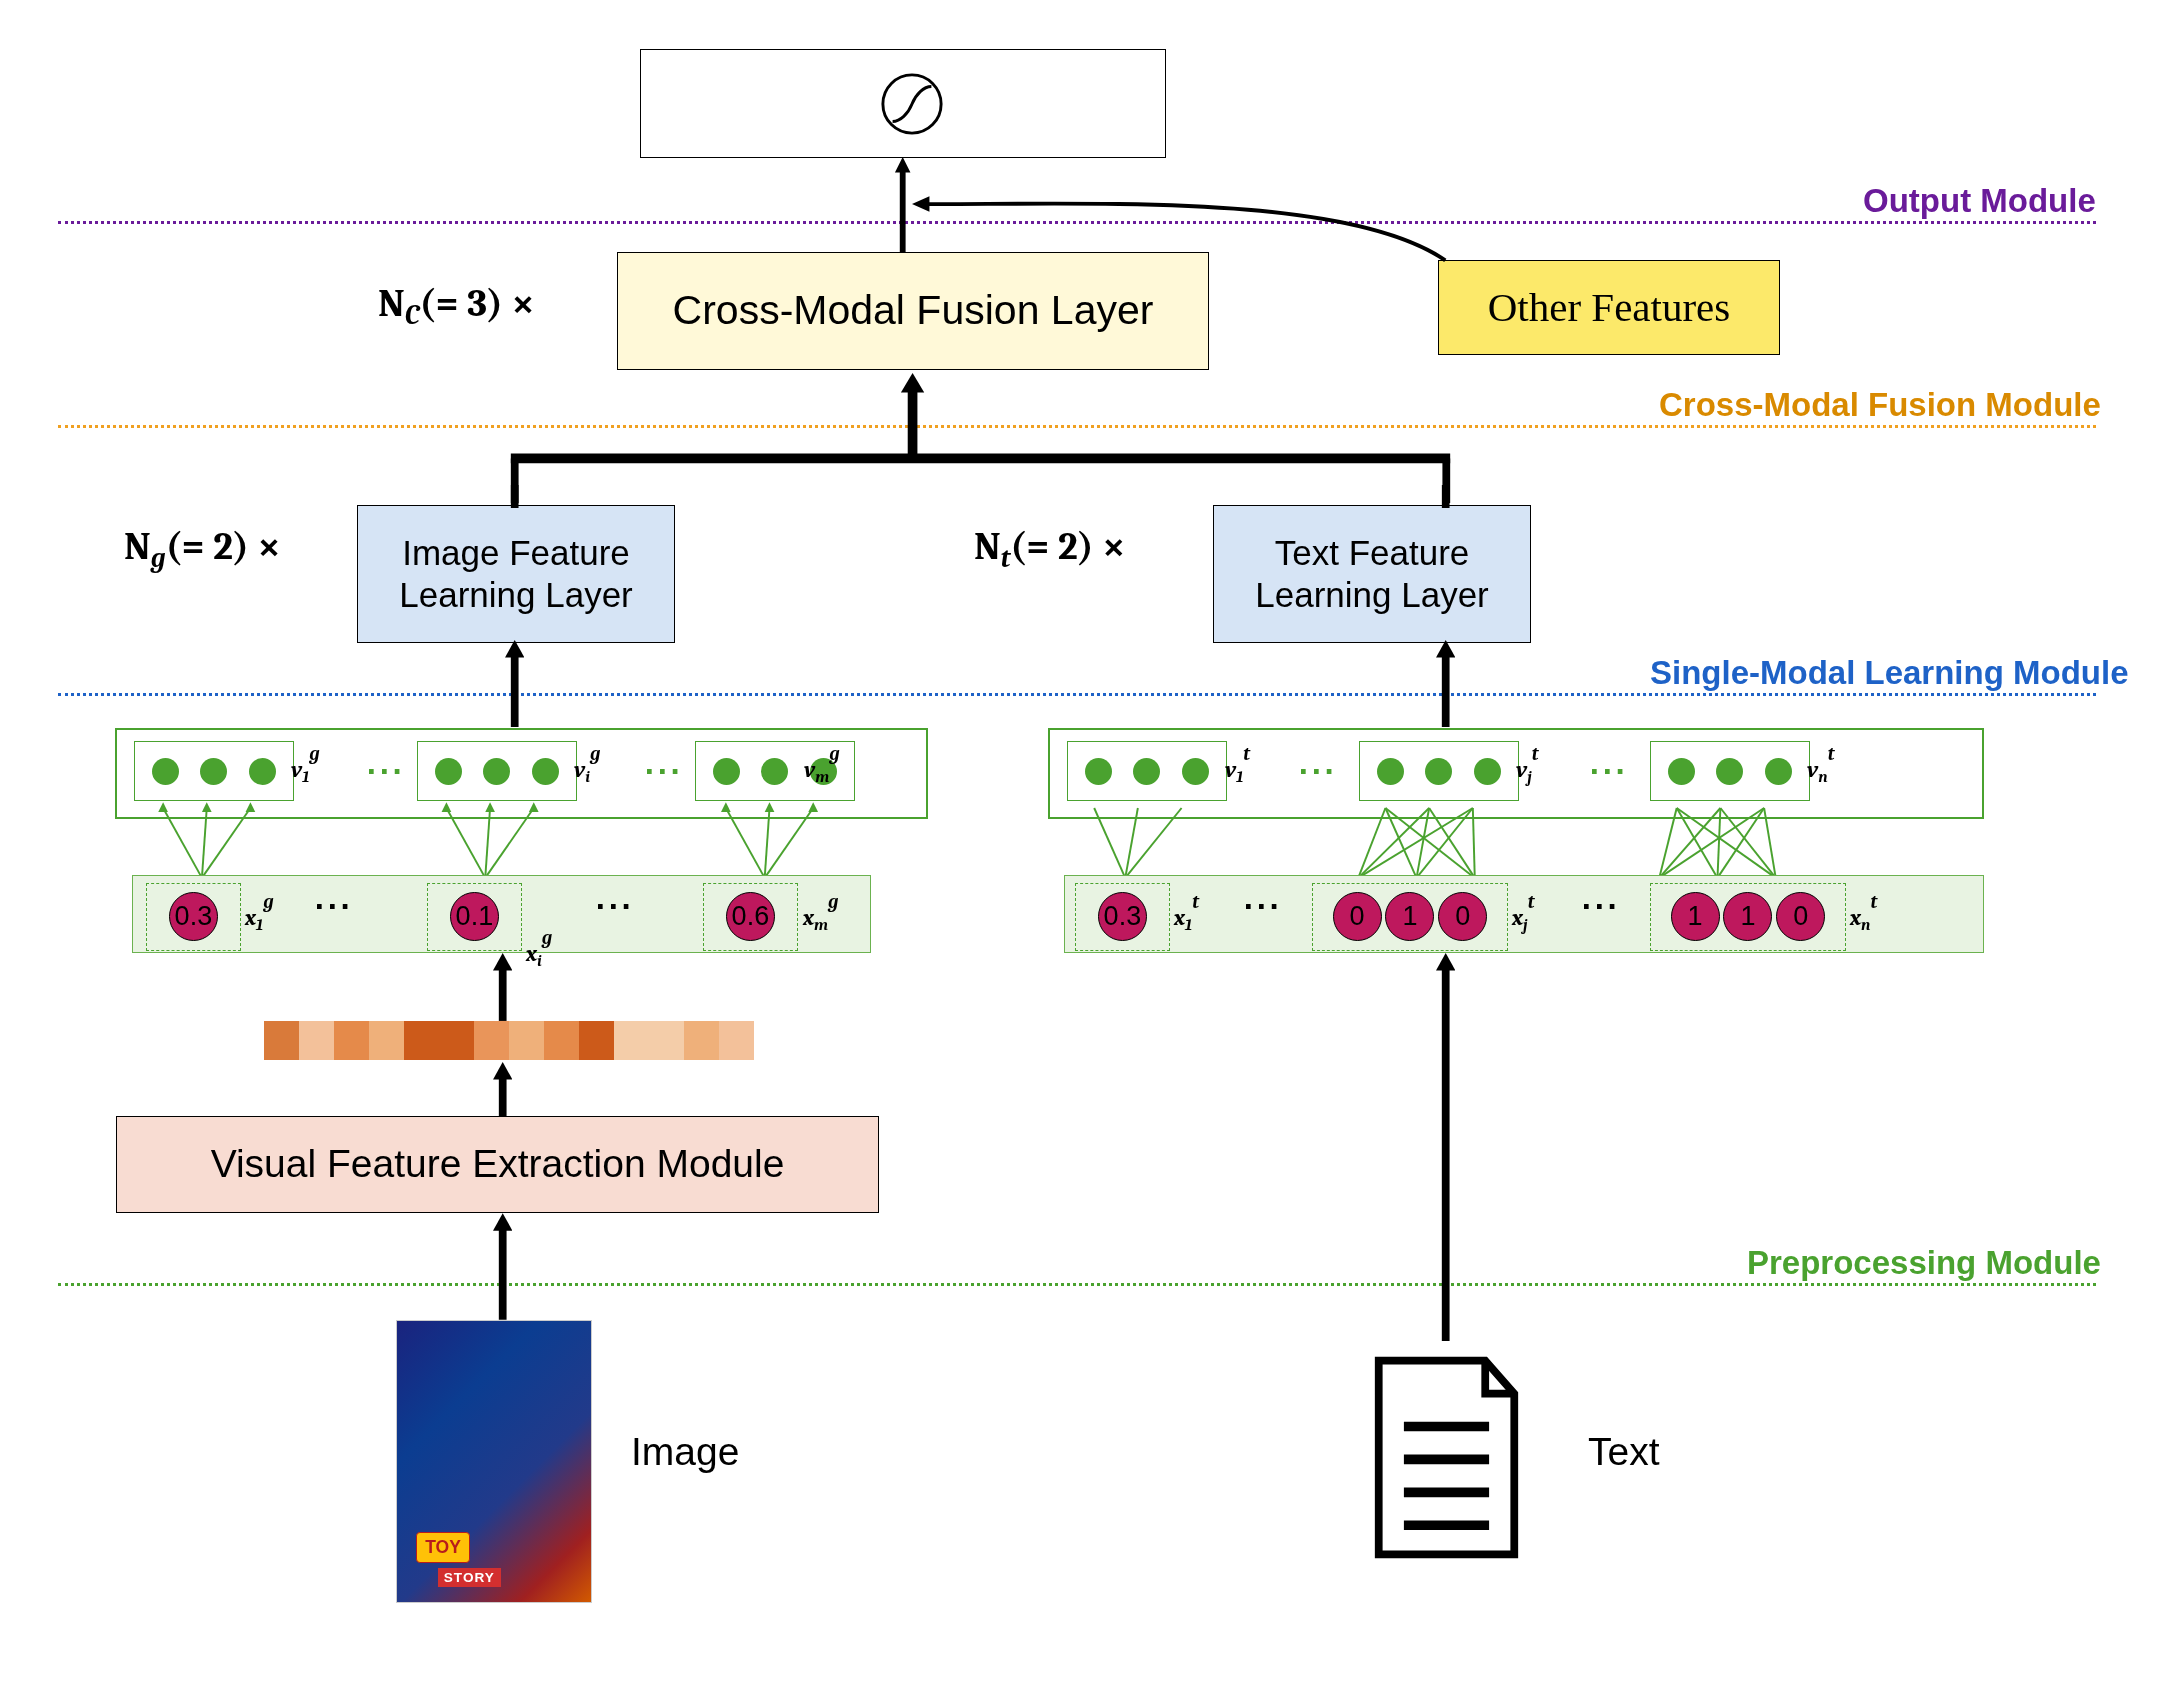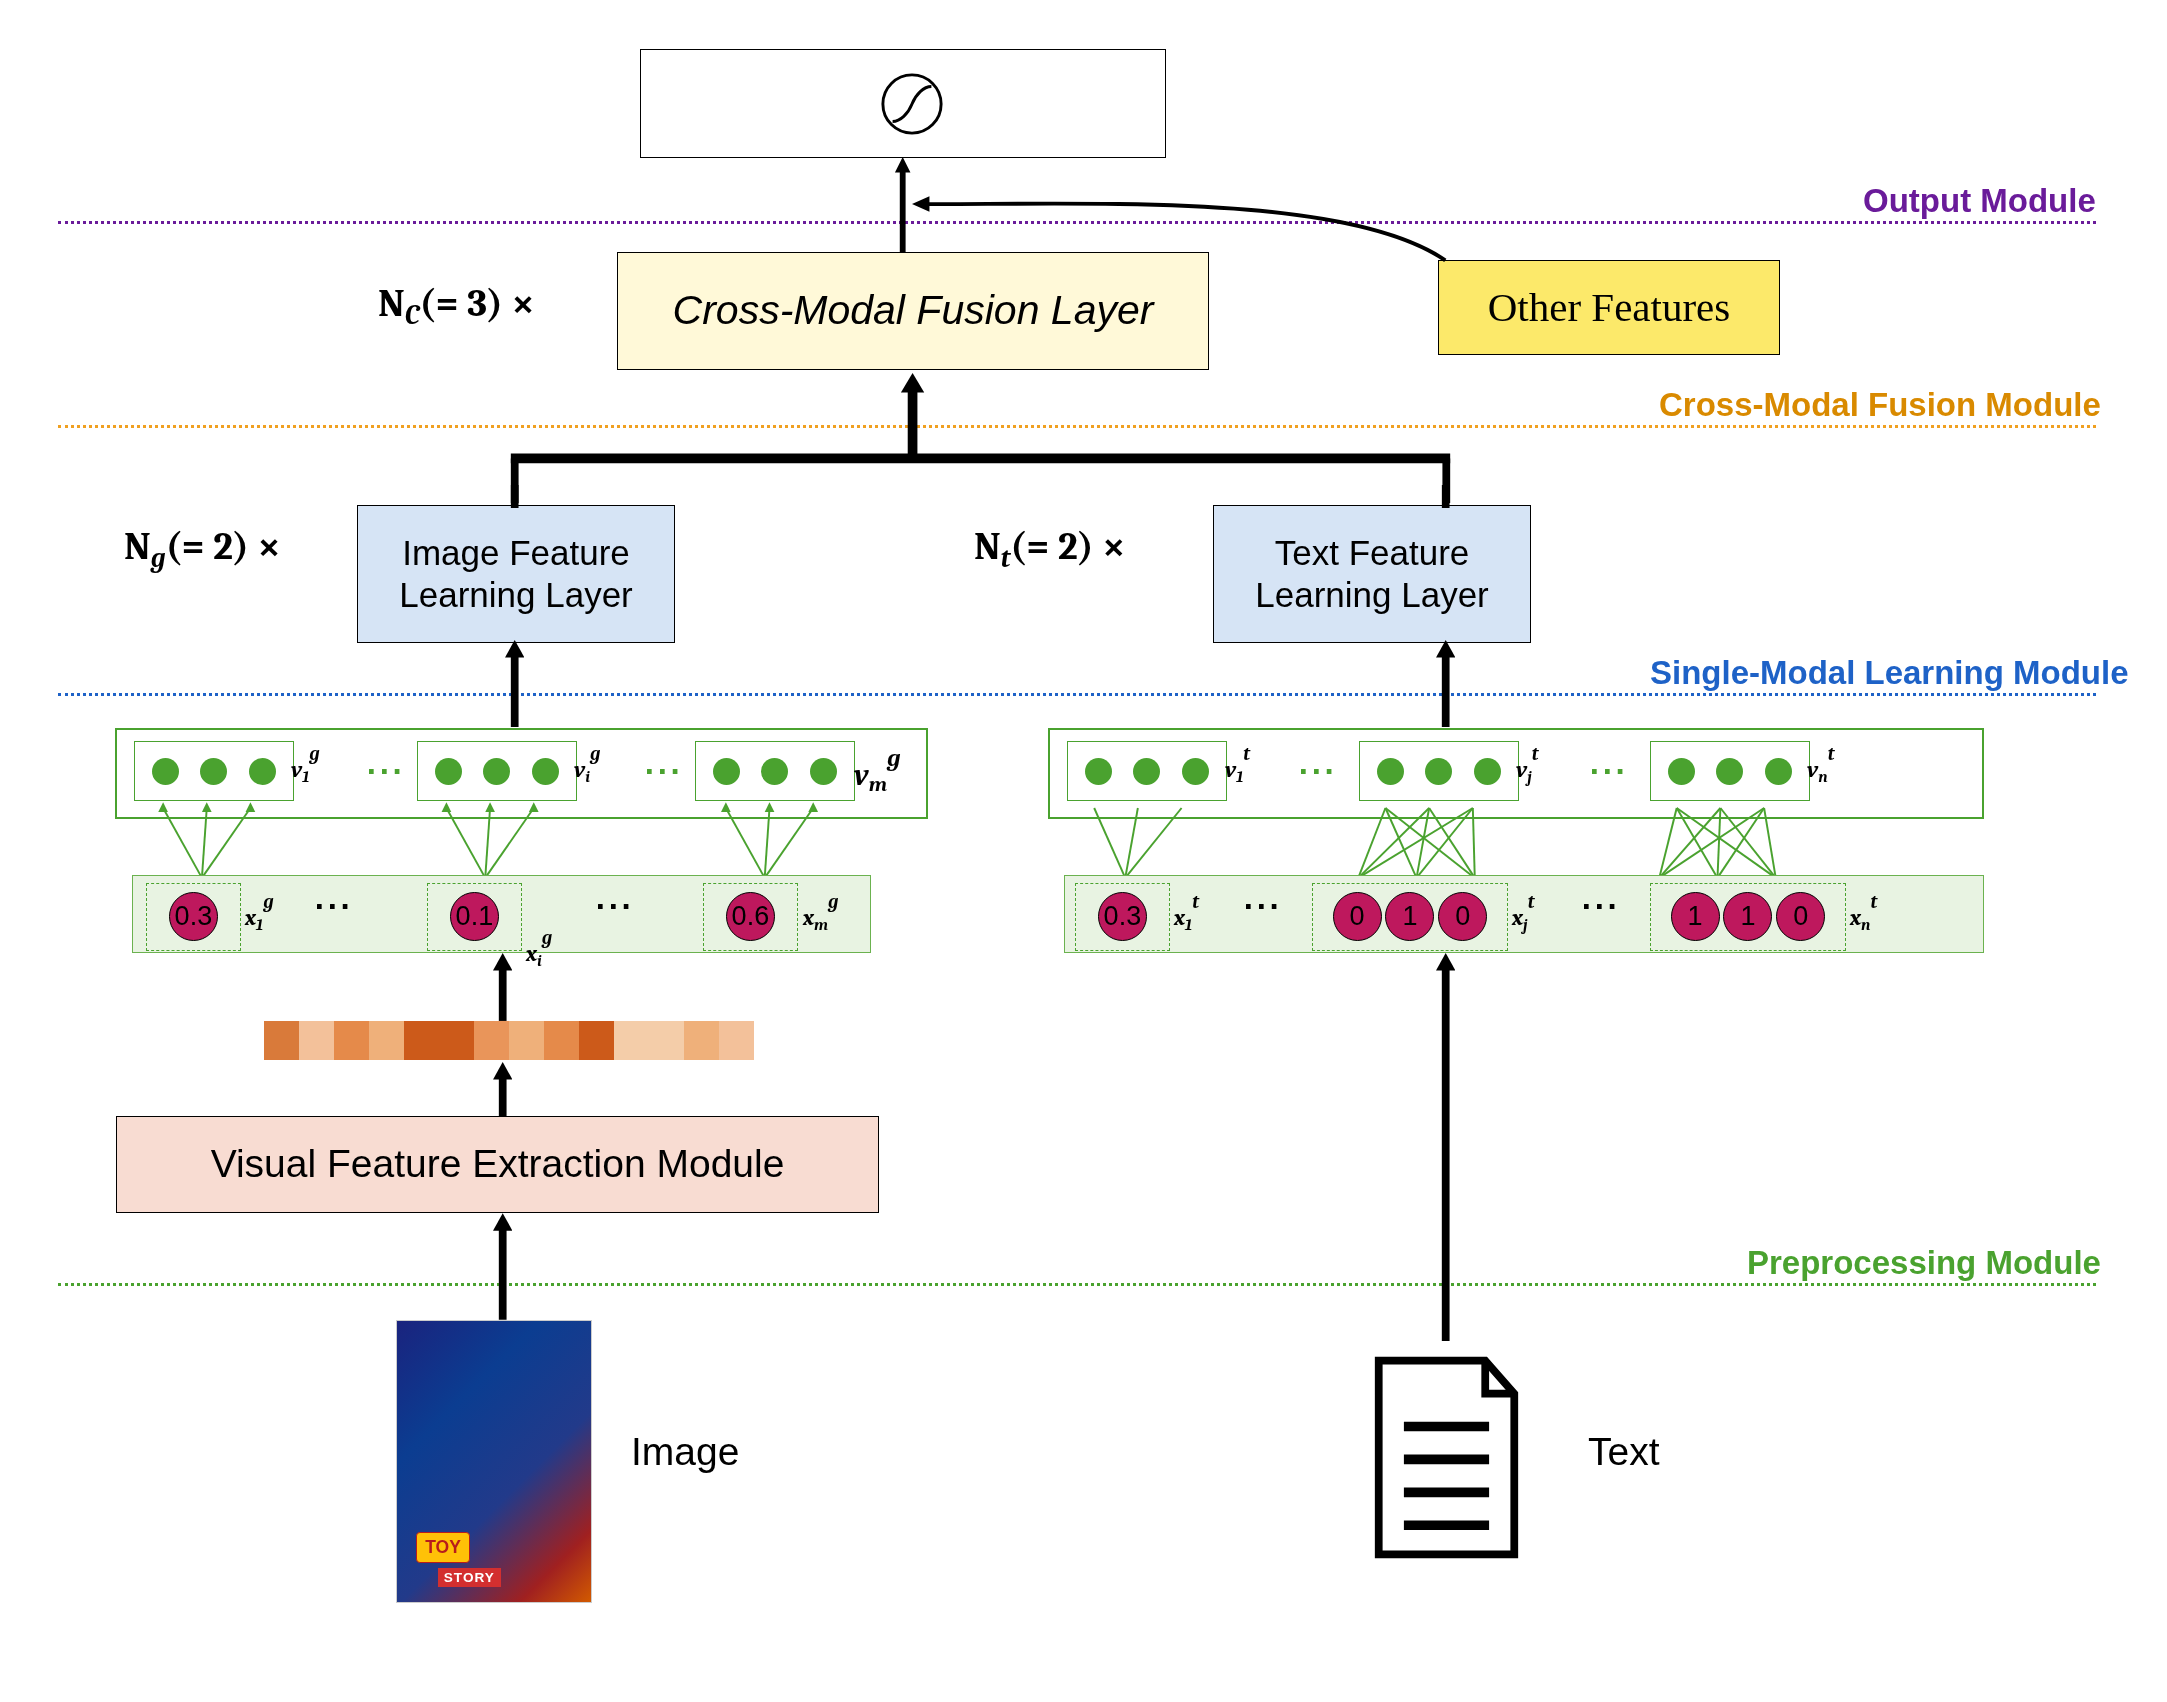--- a/index.html
+++ b/index.html
@@ -123,21 +123,21 @@
 
 <svg class="abs" style="left:893px; top:157px; width:19.4px; height:97px;" viewBox="0 0 20 100" width="19.4" height="97">
   <line x1="10" y1="100" x2="10" y2="14" stroke="#000" stroke-width="6"></line>
   <polygon points="10,0 2,16 18,16" fill="#000"></polygon>
 </svg>
 
 <div class="abs math" style="left:378px; top:281px; font-size:39px;">
   <span style="font-style:normal;">N</span><span class="sub" style="position:relative; top:7.8px; font-style:italic;">C</span><span style="font-style:normal;">(= 3) ×</span>
 </div>
 <div class="abs box" style="left:617px; top:252px; width:590px; height:116px; background:#fff9d8; border-color:#000;">
-  <span style="font-size:41px;font-style:italic;">Cross-Modal Fusion Layer</span>
+  <span style="font-size:41px;">Cross-Modal Fusion Layer</span>
 </div>
 
 <div class="abs box" style="left:1438px; top:260px; width:340px; height:93px; background:#fce96a; border-color:#000;">
   <span style="font-size:41px; font-family: Georgia, 'Times New Roman', serif;">Other Features</span>
 </div>
 
 <svg class="abs" style="left:912px; top:175px; width:543px; height:97px;" viewBox="0 0 560 100" width="543" height="97">
   <path d="M550 88 C 450 20, 200 30, 14 30" fill="none" stroke="#000" stroke-width="4"></path>
   <polygon points="0,30 18,22 18,38" fill="#000"></polygon>
 </svg>
@@ -183,21 +183,21 @@
 <div class="abs" style="left:574px; top:751px; font-size:23px;">
   <span class="math"><span>v</span><span class="sub" style="position:relative;top:5.8px;">i</span><sup style="position:relative;top:-7.8px;">g</sup></span>
 </div>
 <div class="abs dots3" style="left:639px; top:753px; color:#4aa22f;">···</div>
 
 <div class="abs emb-inner" style="left:695px; top:741px; width:146px; height:58px;">
   <div class="dot"></div>
     <div class="dot"></div>
     <div class="dot"></div>
 </div>
-<div class="abs" style="left:854px; top:751px; font-size:30px;">
+<div class="abs" style="left:804px; top:751px; font-size:23px;">
   <span class="math"><span>v</span><span class="sub" style="position:relative;top:5.8px;">m</span><sup style="position:relative;top:-7.8px;">g</sup></span>
 </div>
 
 <svg class="abs" style="left:134px; top:802px; width:718px; height:78px;" viewBox="0 0 740 80" width="718" height="78">
   <g stroke="#4aa22f" stroke-width="2">
     <line x1="70" y1="78" x2="30" y2="6"></line>
       <line x1="70" y1="78" x2="75" y2="6"></line>
       <line x1="70" y1="78" x2="120" y2="6"></line>
     <line x1="362" y1="78" x2="322" y2="6"></line>
       <line x1="362" y1="78" x2="367" y2="6"></line>

